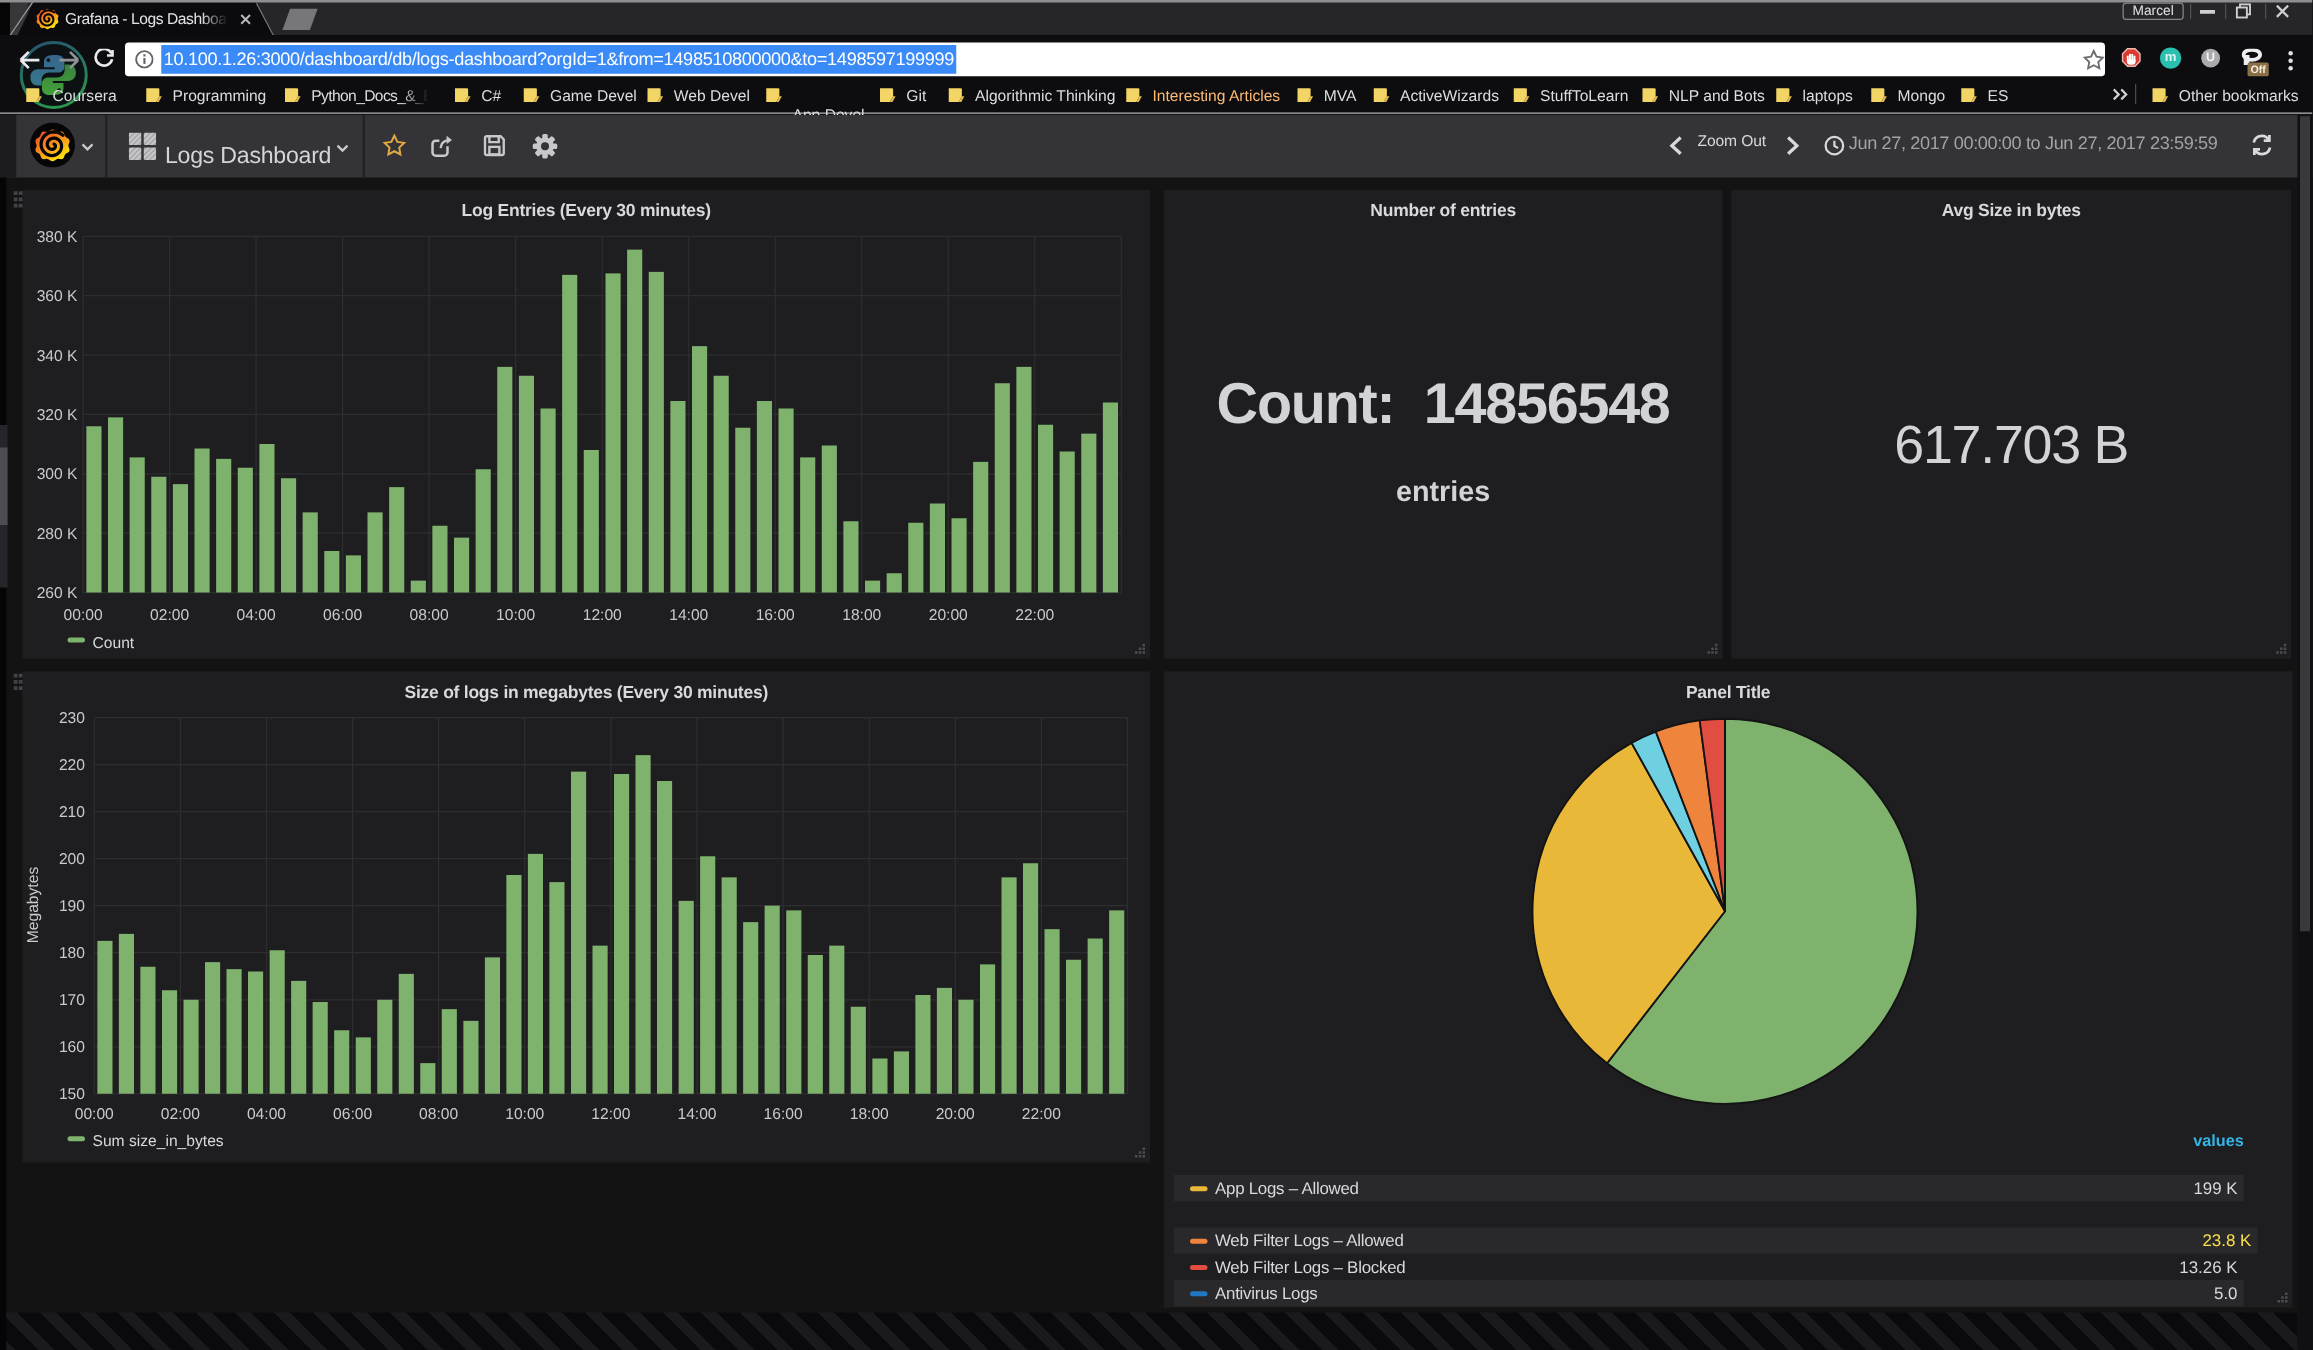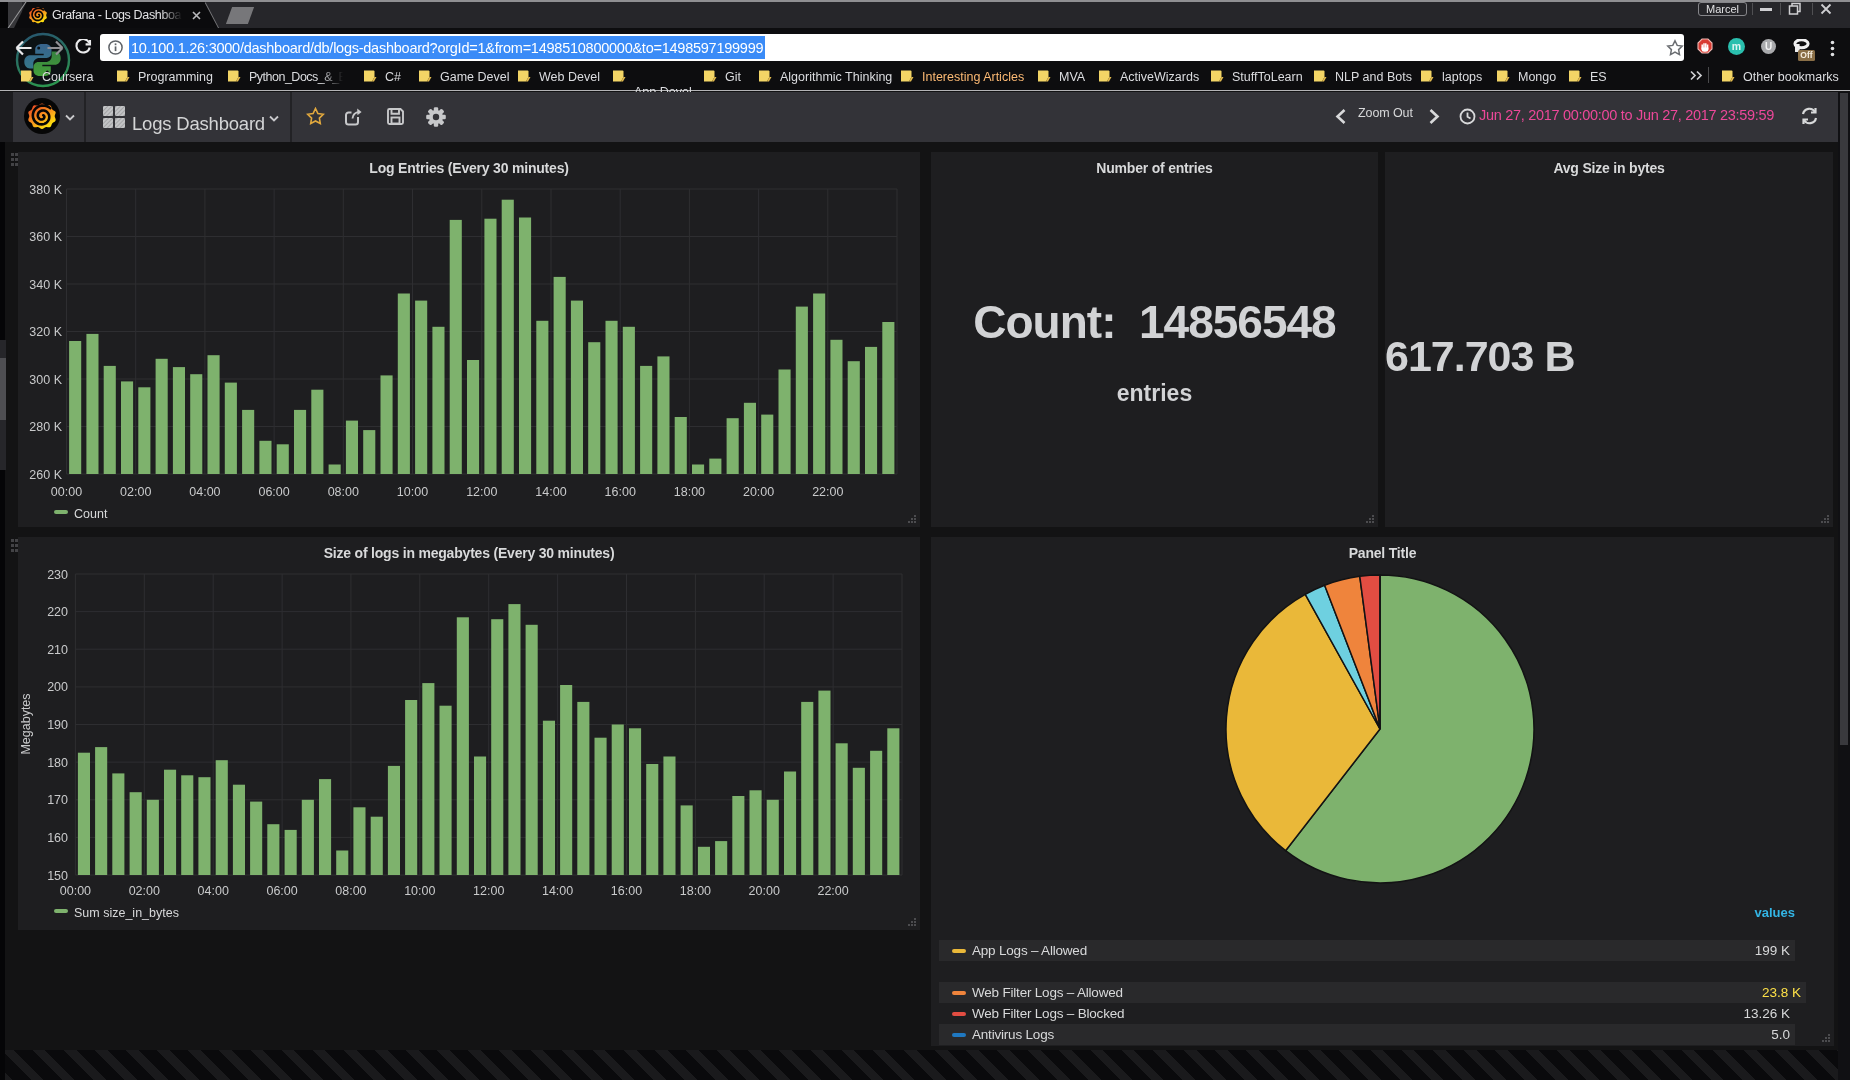--- a/index.html
+++ b/index.html
@@ -261,21 +261,21 @@
     <path d="M10.5 2 L3.5 8.5 L10.5 15" stroke="#d8d9da" stroke-width="2.6" fill="none"></path>
   </svg>
 <div class="abs" id="zoomout" style="left:1358px;top:106px;font-size:12.5px;font-weight:normal;color:#d8d9da;letter-spacing:-0.1px">Zoom Out</div>
 <svg class="abs" style="left:1428px;top:108px" width="13" height="17" xmlns="http://www.w3.org/2000/svg">
     <path d="M2.5 2 L9.5 8.5 L2.5 15" stroke="#d8d9da" stroke-width="2.6" fill="none"></path>
   </svg>
 <svg class="abs" style="left:1459px;top:108px" width="17" height="17" xmlns="http://www.w3.org/2000/svg">
     <circle cx="8.5" cy="8.5" r="7" fill="none" stroke="#d8d9da" stroke-width="1.8"></circle>
     <path d="M8.5 4.5 v4.2 l3 1.8" stroke="#d8d9da" stroke-width="1.8" fill="none"></path>
   </svg>
-<div class="abs" id="timetext" style="left:1479px;top:107px;font-size:14.5px;color:#ec4899;letter-spacing:-0.3px;white-space:nowrap">Jun 27, 2017 00:00:00 to Jun 27, 2017 23:59:59</div>
+<div class="abs" id="timetext" style="left:1479px;top:107px;font-size:14.5px;color:#a3a3a3;letter-spacing:-0.3px;white-space:nowrap">Jun 27, 2017 00:00:00 to Jun 27, 2017 23:59:59</div>
 <svg class="abs" style="left:1800px;top:107px" width="20" height="18" xmlns="http://www.w3.org/2000/svg">
     <path d="M3 7 a6.5 6.5 0 0 1 12-2" fill="none" stroke="#d8d9da" stroke-width="2.2"></path>
     <path d="M15.5 1 v4.5 h-4.5" fill="none" stroke="#d8d9da" stroke-width="2.2"></path>
     <path d="M16 11 a6.5 6.5 0 0 1 -12 2" fill="none" stroke="#d8d9da" stroke-width="2.2"></path>
     <path d="M3.5 17 v-4.5 h4.5" fill="none" stroke="#d8d9da" stroke-width="2.2"></path>
   </svg>
 <div class="panel" style="left:18px;top:152px;width:902px;height:375px">
     <div class="ptitle">Log Entries (Every 30 minutes)</div>
     <div class="abs" style="left:0;top:0"><svg width="902" height="375" xmlns="http://www.w3.org/2000/svg">
         <line x1="48.5" y1="37.0" x2="879.0" y2="37.0" stroke="#2e2e31" stroke-width="1"></line>
@@ -369,21 +369,21 @@
         <text x="56" y="366" font-size="12.5" fill="#d8d9da">Count</text>
       </svg></div>
   </div>
 <div class="panel" style="left:931px;top:152px;width:447px;height:375px">
     <div class="ptitle">Number of entries</div>
     <div class="abs" style="left:0;right:0;top:143px;text-align:center;font-size:46px;font-weight:bold;color:#d2d3d5;letter-spacing:-1px">Count:&nbsp; 14856548</div>
     <div class="abs" style="left:0;right:0;top:228px;text-align:center;font-size:23px;font-weight:bold;color:#d2d3d5">entries</div>
   </div>
 <div class="panel" style="left:1385px;top:152px;width:448px;height:375px">
     <div class="ptitle">Avg Size in bytes</div>
-    <div class="abs" style="left:0;right:0;top:180px;font-size:43px;font-weight:bold;color:#d2d3d5;letter-spacing:-1px">617.703 B</div>
+    <div class="abs" style="left:0;right:0;top:180px;text-align:center;font-size:43px;font-weight:normal;color:#d2d3d5;letter-spacing:-1px">617.703 B</div>
   </div>
 <div class="panel" style="left:18px;top:537px;width:902px;height:393px">
     <div class="ptitle">Size of logs in megabytes (Every 30 minutes)</div>
     <div class="abs" style="left:0;top:0"><svg width="902" height="393" xmlns="http://www.w3.org/2000/svg">
         <line x1="57.4" y1="37.0" x2="884.0" y2="37.0" stroke="#2e2e31" stroke-width="1"></line>
         <text x="50" y="41.5" font-size="12.5" fill="#c9cacb" text-anchor="end">230</text>
         <line x1="57.4" y1="74.6" x2="884.0" y2="74.6" stroke="#2e2e31" stroke-width="1"></line>
         <text x="50" y="79.1" font-size="12.5" fill="#c9cacb" text-anchor="end">220</text>
         <line x1="57.4" y1="112.2" x2="884.0" y2="112.2" stroke="#2e2e31" stroke-width="1"></line>
         <text x="50" y="116.8" font-size="12.5" fill="#c9cacb" text-anchor="end">210</text>

